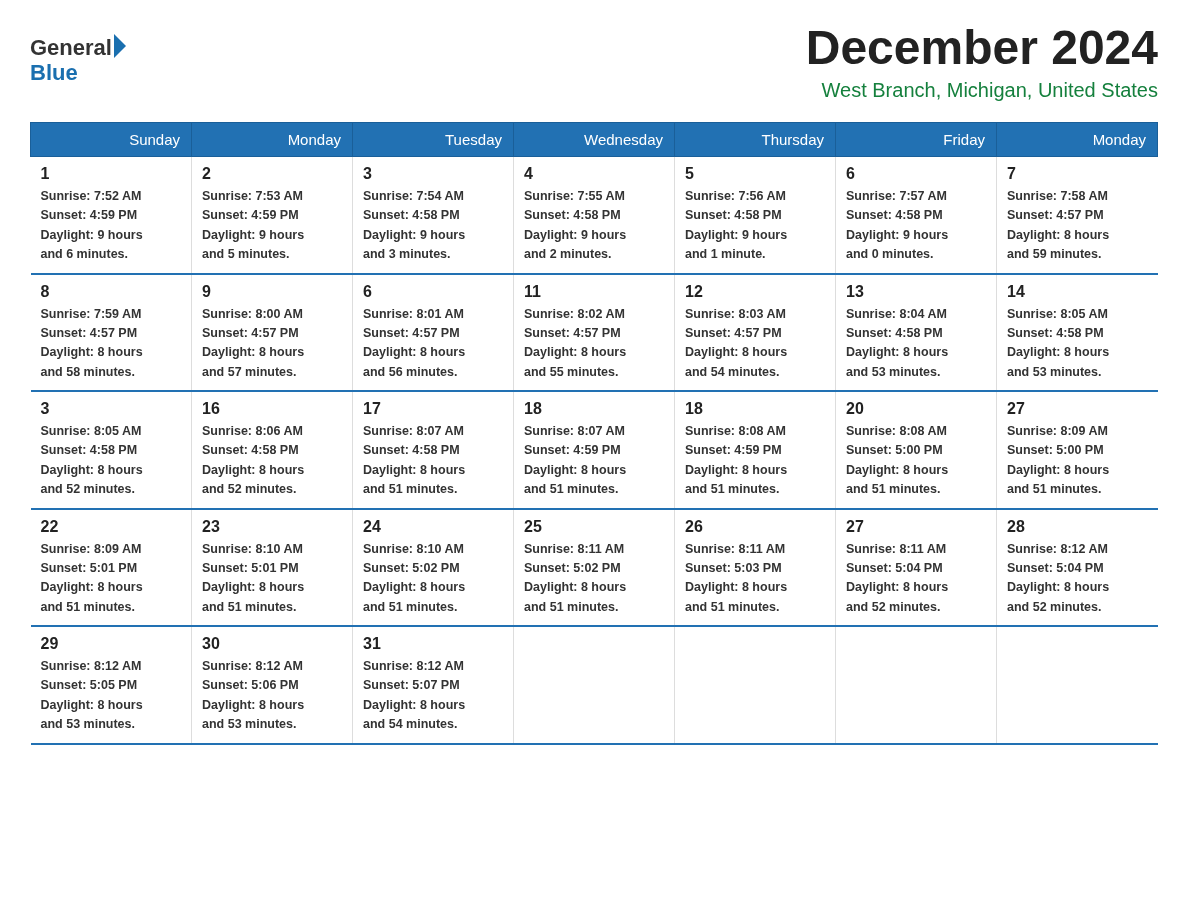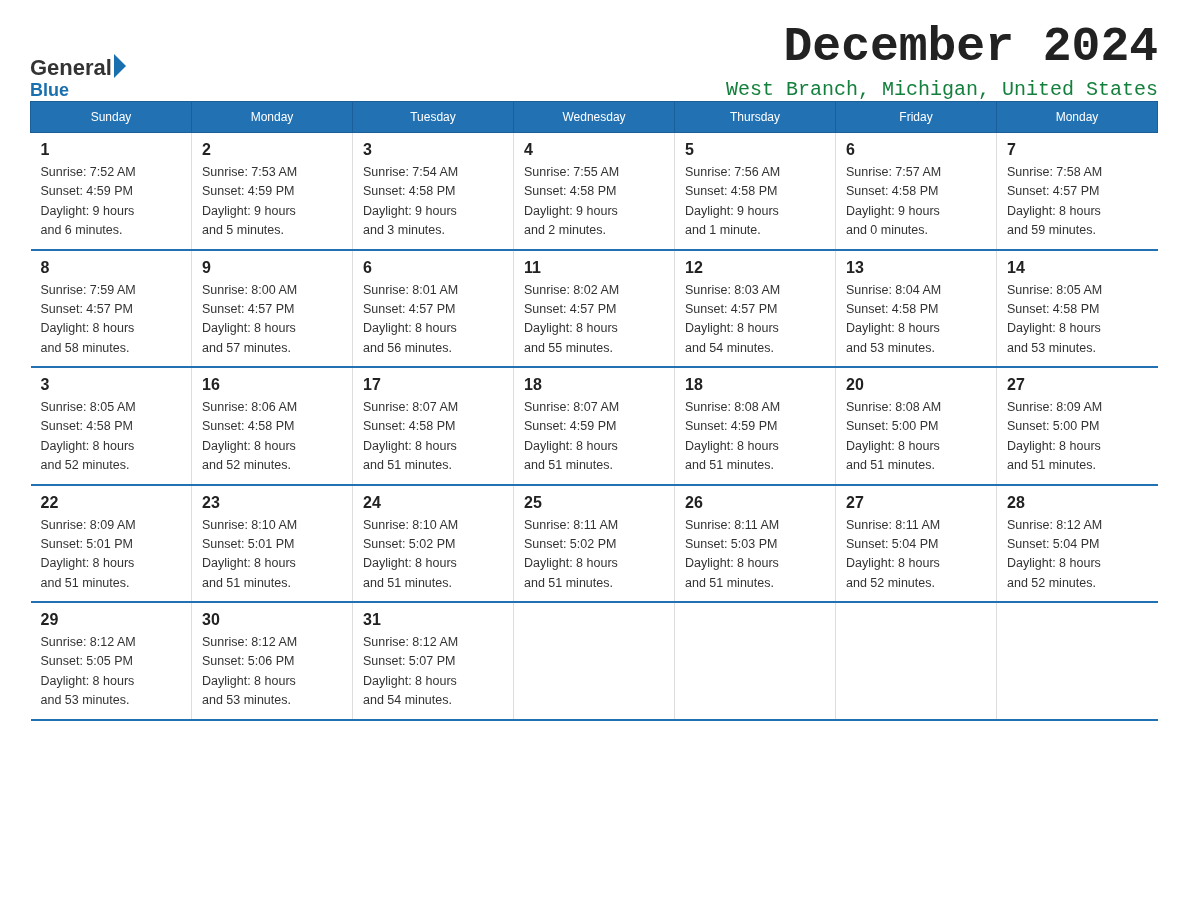--- a/index.html
+++ b/index.html
@@ -6,21 +6,22 @@
     body {
       font-family: Arial, sans-serif;
       background: #fff;
       width: 1188px;
       min-height: 918px;
       padding: 20px 30px;
     }
     .header {
       display: flex;
       justify-content: space-between;
-      align-items: flex-end;
+      align-items: center;
+      margin-bottom: 20px;
     }
     .logo {
       display: flex;
       align-items: center;
     }
     .logo-text {
       font-size: 22px;
       font-weight: bold;
       color: #333;
       line-height: 1.1;
@@ -37,50 +38,49 @@
     .logo-wrapper {
       display: flex;
       flex-direction: column;
     }
     .logo-top {
       display: flex;
       align-items: center;
     }
     .logo-blue {
       color: #1a6faf;
-      font-size: 18px;
+      font-size: 22px;
       font-weight: bold;
     }
     .title-section {
       text-align: right;
-      font-family: Liberation Mono, monospace;
     }
     .month-title {
       font-size: 48px;
       font-weight: bold;
       color: #222;
     }
     .location-title {
       font-size: 20px;
       color: #15803d;
       margin-top: 4px;
     }
     table {
       width: 100%;
       border-collapse: collapse;
     }
     thead tr {
       background-color: #2271b3;
     }
     thead th {
       color: #fff;
-      font-size: 12px;
+      font-size: 15px;
       font-weight: normal;
-      padding: 8px 0;
-      text-align: center;
+      padding: 8px 11px;
+      text-align: right;
       border: 1px solid #1a5f99;
     }
     tbody tr {
       border-bottom: 2px solid #2271b3;
     }
     tbody td {
       vertical-align: top;
       padding: 8px 10px;
       border-right: 1px solid #ddd;
       font-size: 13px;
@@ -94,20 +94,21 @@
     .day-num {
       font-size: 16px;
       font-weight: bold;
       color: #222;
       margin-bottom: 4px;
     }
     .day-info {
       font-size: 12.5px;
       color: #333;
       line-height: 1.55;
+      font-weight: bold;
     }
     .empty-cell {
       background: #fff;
     }
   </style>
 </head>
 <body>
 
 <div class="header">
   <div class="logo">

